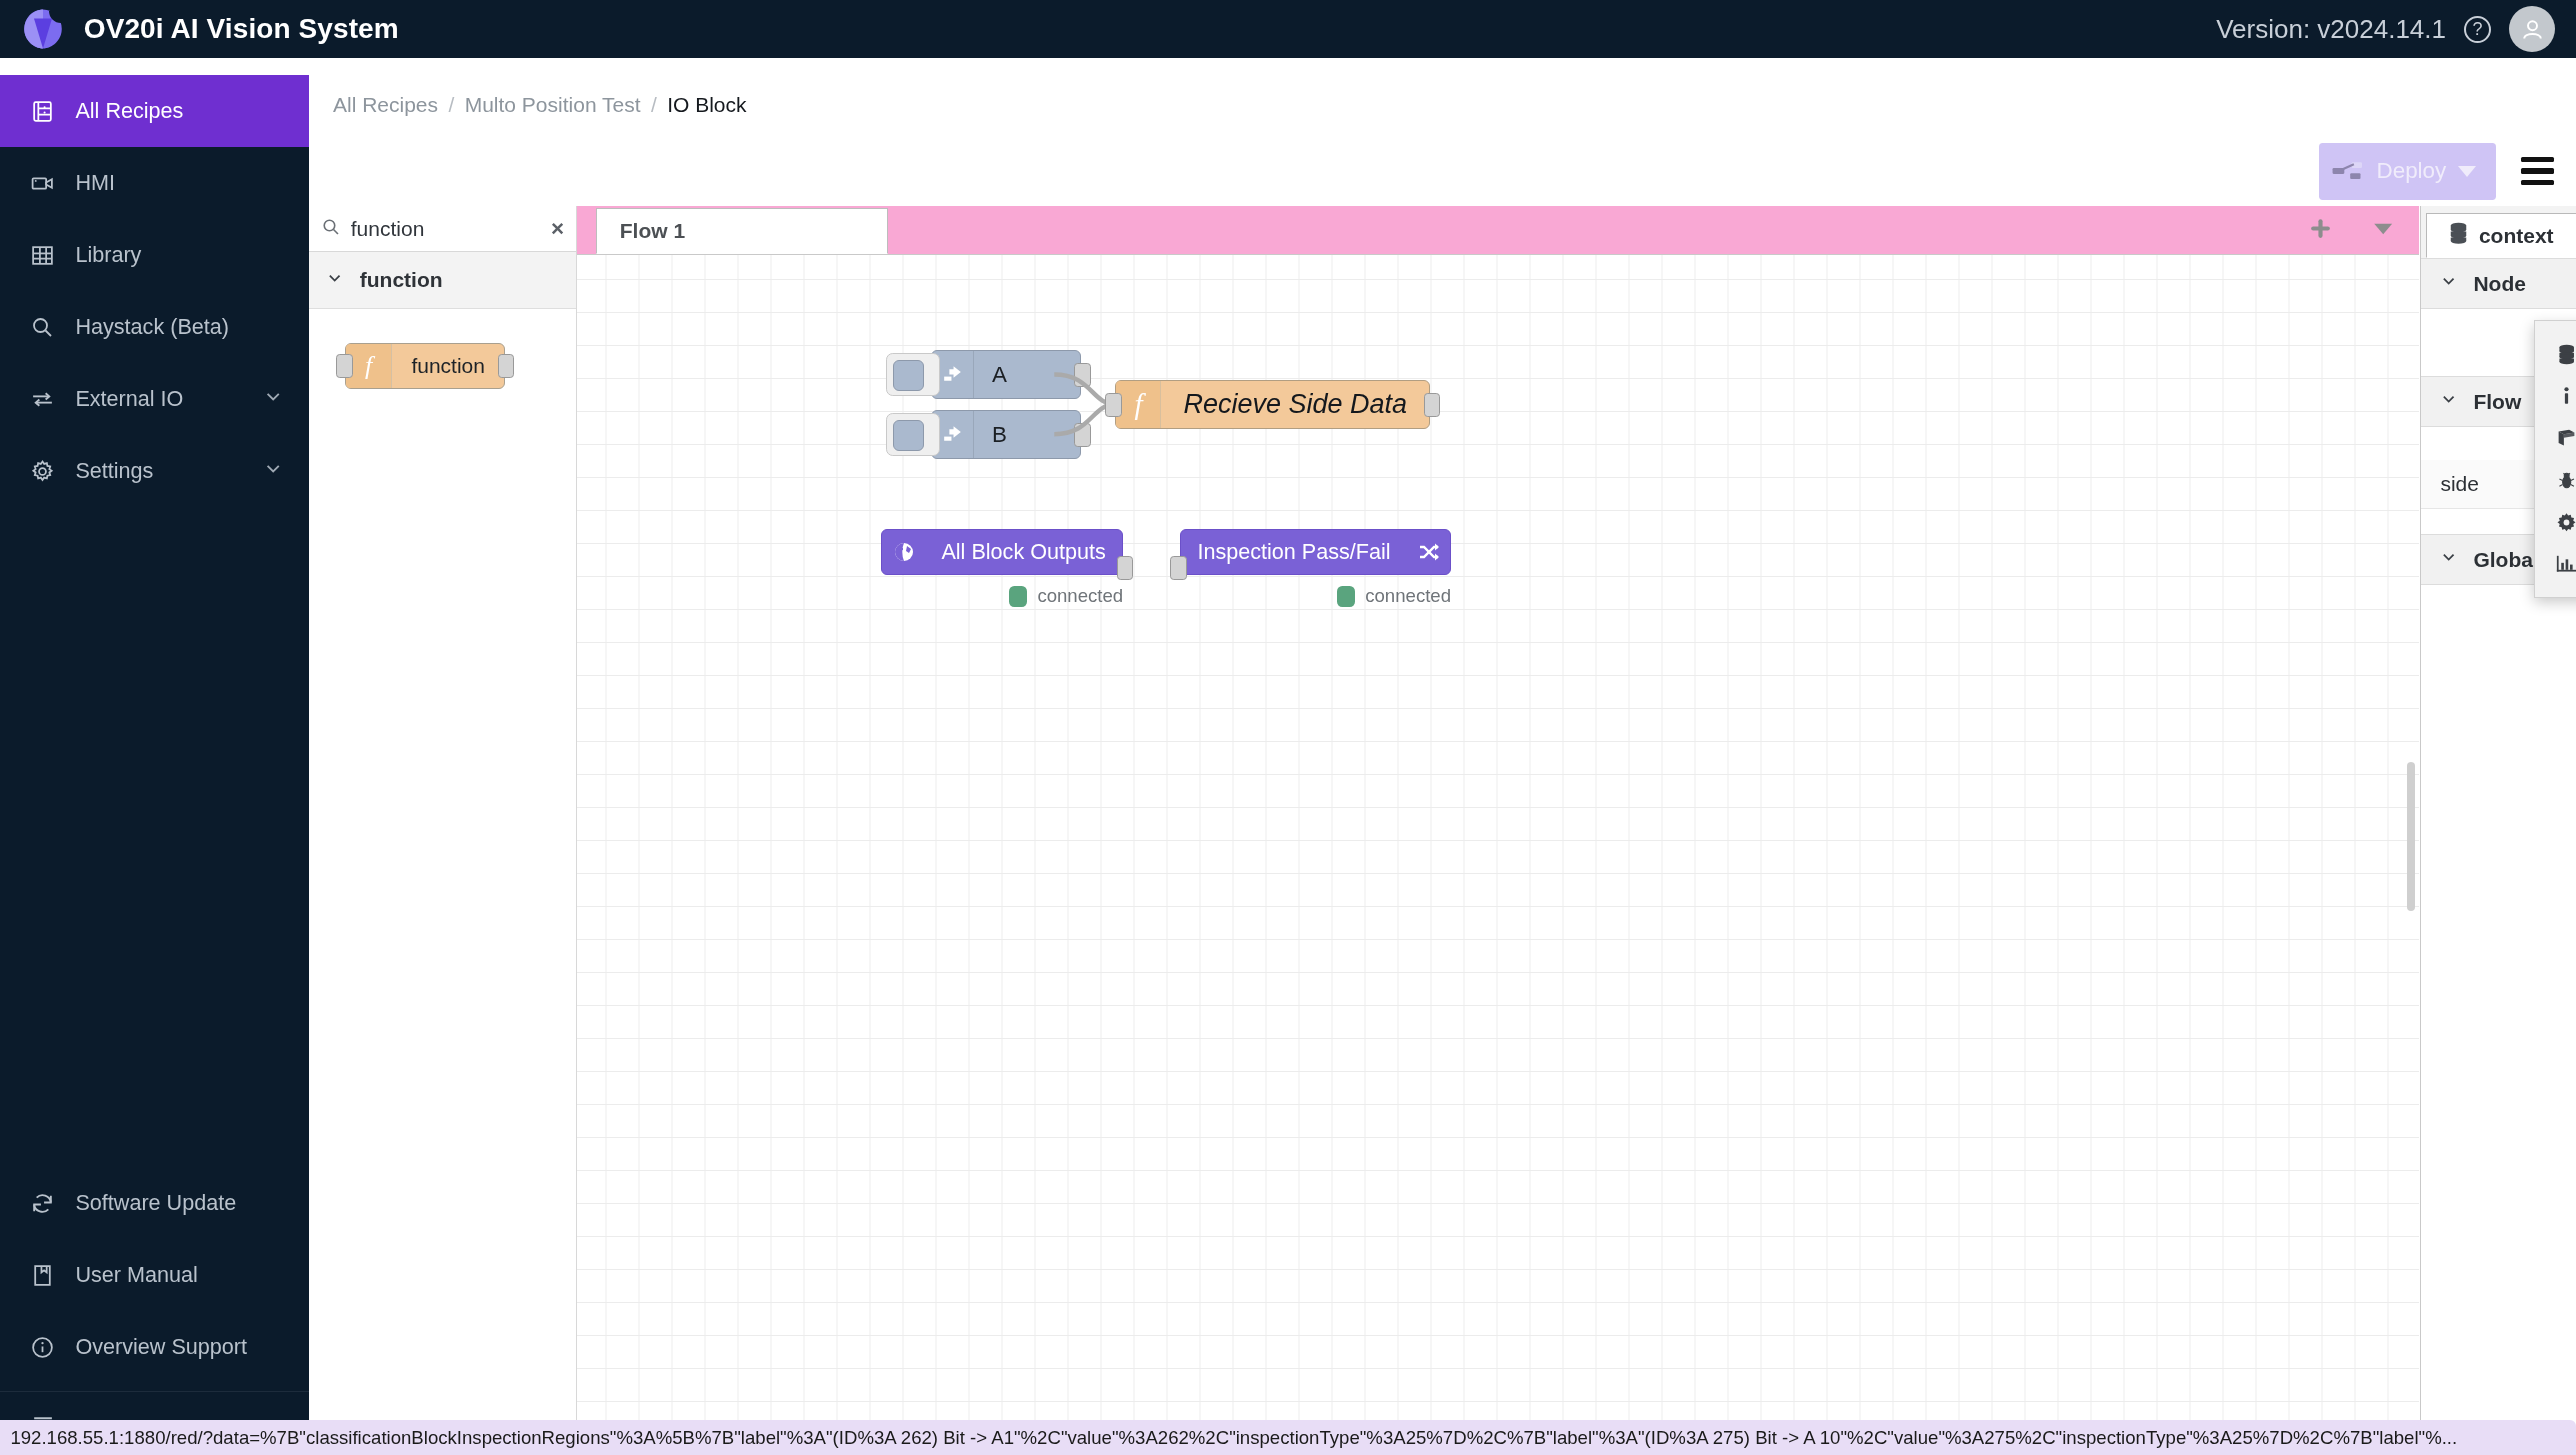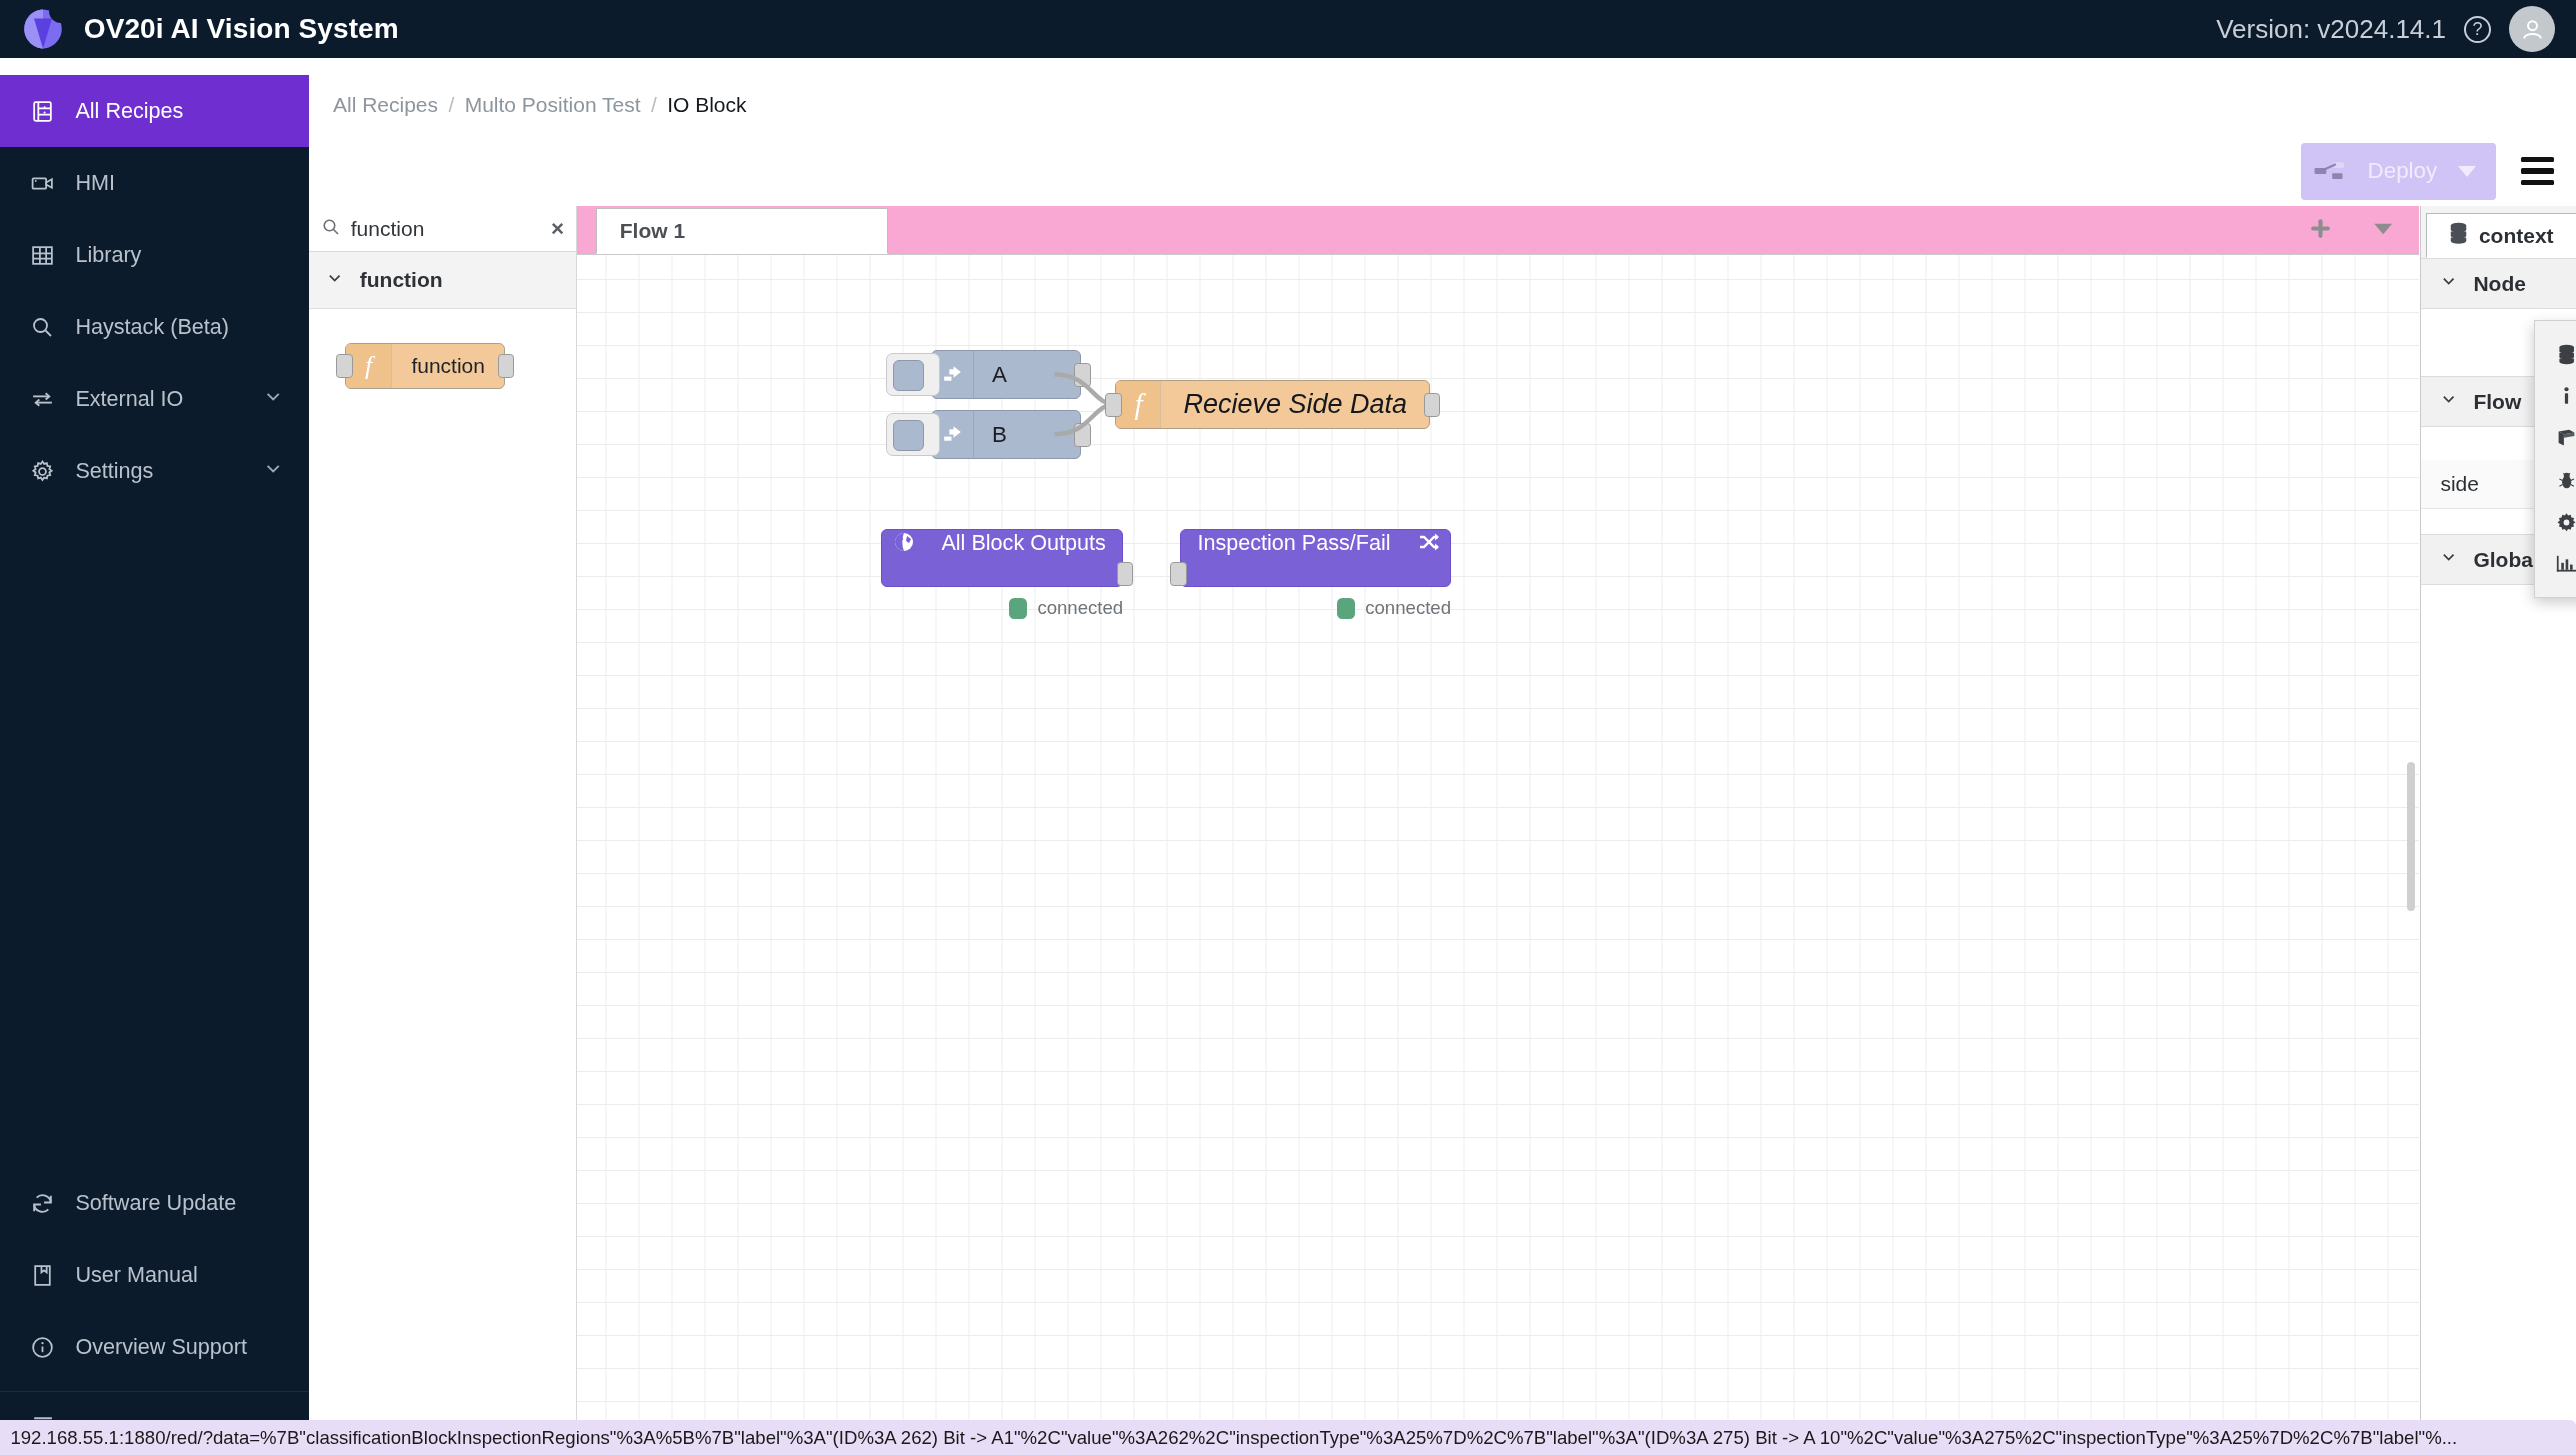--- a/index.html
+++ b/index.html
@@ -63,21 +63,21 @@
   .crumb.current { color: #15191e; }
   .crumb-sep { color: #b7bcc2; }
 
   
   #editor-toolbar {
     position: absolute; left: 0; top: 60px; width: 2267px; height: 72px;
     display: flex; align-items: center; justify-content: flex-end; padding-right: 22.4px; gap: 25px;
   }
   #deploy-btn {
     background: #cfc4f5; border-radius: 3.7px; height: 57px; display: flex; align-items: center;
-    padding: 0 19.4px 0 12px; gap: 21px; cursor: pointer;
+    padding: 0 19.4px 0 12px; gap: 12px; cursor: pointer;
   }
   #deploy-label { color: #f0ecfb; font-size: 22.4px; font-weight: 400; }
   .caret-down-white {
     width: 0; height: 0; border-left: 9.7px solid transparent; border-right: 9.7px solid transparent;
     border-top: 11.2px solid #f0ecfb;
   }
   #hamburger { display: flex; flex-direction: column; gap: 6.7px; cursor: pointer; }
   #hamburger span { display: block; width: 33px; height: 5.2px; background: #111; border-radius: 1.5px; }
 
   
@@ -166,21 +166,21 @@
   }
   .fn-node .fn-icon {
     width: 45px; display: flex; align-items: center; justify-content: center;
     border-right: 1.5px solid #d8bf9d; background: #efc18b; border-radius: 4.5px 0 0 4.5px;
   }
   .fn-node .fn-label {
     display: flex; align-items: center; justify-content: center;
     padding: 0 22.4px; font-size: 27px; font-style: italic; color: #14181d; min-width: 216px;
   }
   .purple-node {
-    display: inline-flex; align-items: flex-start; height: 58px;
+    display: inline-flex; align-items: center; height: 46px;
     border: 1.5px solid #6b50c9; border-radius: 6px; background: #7a61d6;
   }
   .purple-node .p-icon {
     width: 43px; display: flex; align-items: center; justify-content: center;
   }
   .purple-node .p-label {
     display: flex; align-items: center; padding: 0 16.4px; font-size: 21.6px; color: #fff;
   }
   .status-row { display: flex; align-items: center; gap: 10.4px; margin-top: 10.4px; margin-left: 13.4px; justify-content: flex-end; }
   .status-dot { width: 18px; height: 21px; border-radius: 5.2px; background: #5aa47e; }

